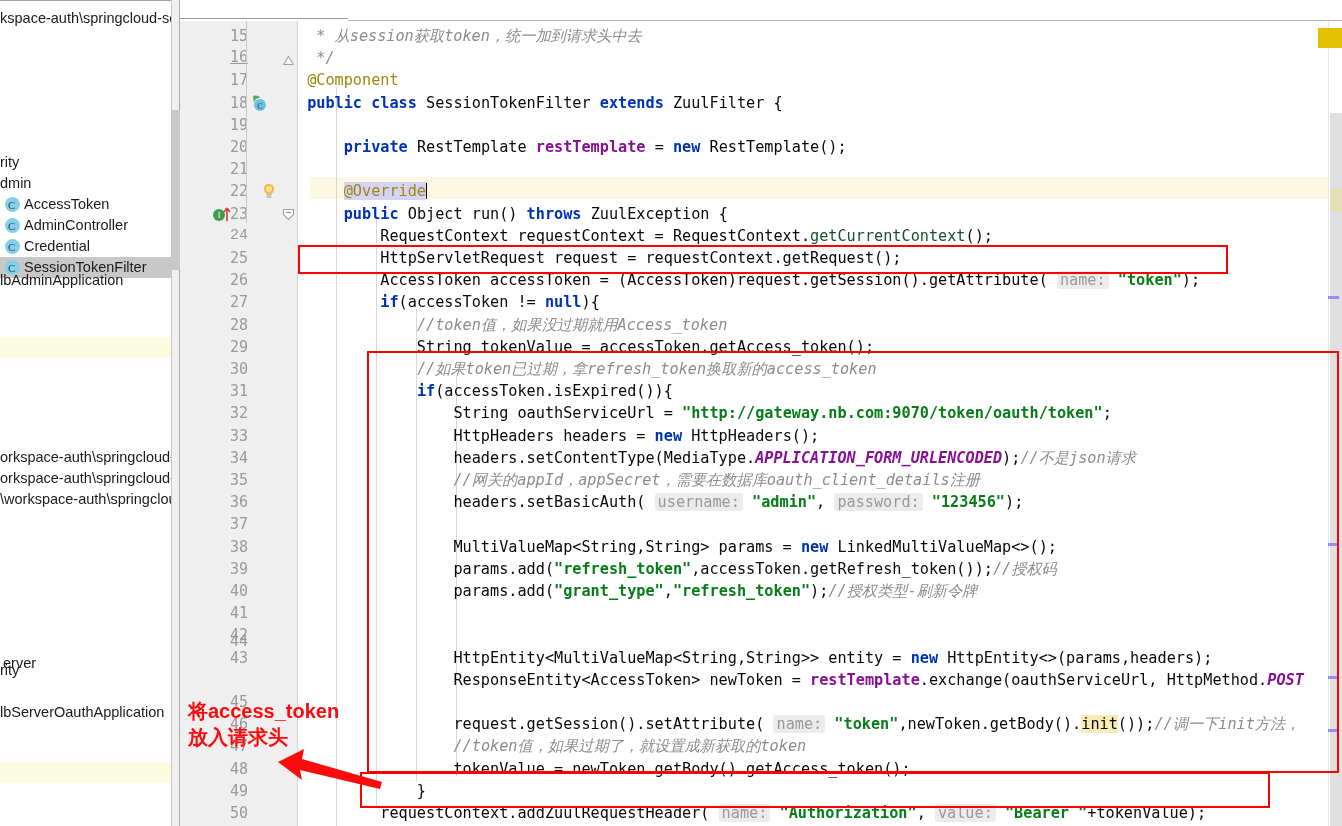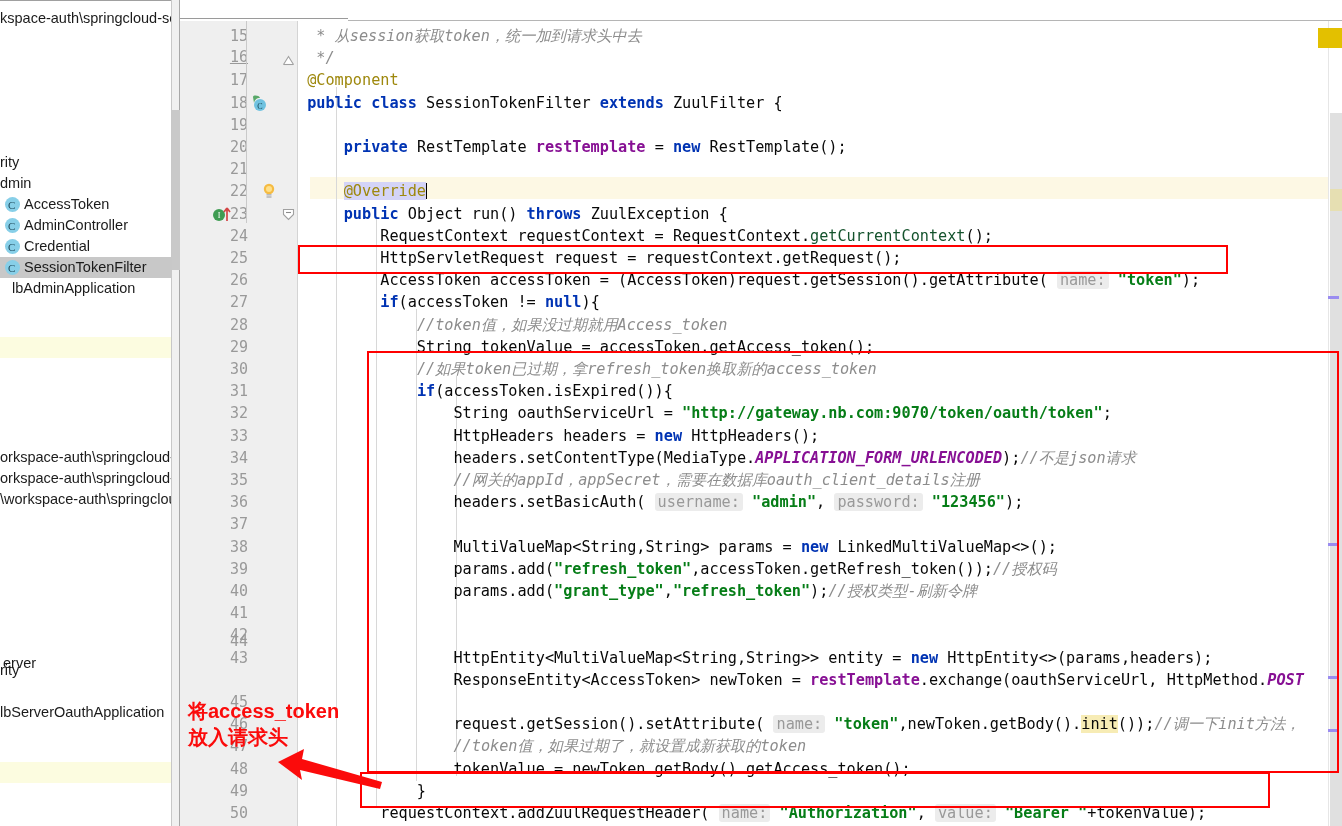--- a/index.html
+++ b/index.html
@@ -252,21 +252,21 @@
   <div id="project-panel">
     <div class="ptop-border"></div>
     <div id="tree-rows">
         <div class="tree-row" style="top: 8px; padding-left: 0px;"><span class="tlabel">kspace-auth\springcloud-securi</span></div>
         <div class="tree-row" style="top: 152px; padding-left: 0px;"><span class="tlabel">rity</span></div>
         <div class="tree-row" style="top: 173px; padding-left: 0px;"><span class="tlabel">dmin</span></div>
         <div class="tree-row" style="top: 194px; padding-left: 5px;"><span class="ticon"></span><span class="tlabel">AccessToken</span></div>
         <div class="tree-row" style="top: 215px; padding-left: 5px;"><span class="ticon"></span><span class="tlabel">AdminController</span></div>
         <div class="tree-row" style="top: 236px; padding-left: 5px;"><span class="ticon"></span><span class="tlabel">Credential</span></div>
         <div class="tree-row selected" style="top: 257px; padding-left: 5px;"><span class="ticon"></span><span class="tlabel">SessionTokenFilter</span></div>
-        <div class="tree-row" style="top: 278px; padding-left: 12px;"><span class="tlabel">lbAdminApplication</span></div>
+        <div class="tree-row" style="top: 270px; padding-left: 0px;"><span class="tlabel">lbAdminApplication</span></div>
         <div class="tree-row yellowrow" style="top: 337px; padding-left: 0px;"><span class="tlabel"></span></div>
         <div class="tree-row" style="top: 447px; padding-left: 0px;"><span class="tlabel">orkspace-auth\springcloud-sec</span></div>
         <div class="tree-row" style="top: 468px; padding-left: 0px;"><span class="tlabel">orkspace-auth\springcloud-sec</span></div>
         <div class="tree-row" style="top: 489px; padding-left: 0px;"><span class="tlabel">\workspace-auth\springcloud-s</span></div>
         <div class="tree-row" style="top: 660px; padding-left: 0px;"><span class="tlabel">rity</span></div>
         <div class="tree-row" style="top: 653px; padding-left: 3px;"><span class="tlabel">erver</span></div>
         <div class="tree-row" style="top: 702px; padding-left: 0px;"><span class="tlabel">lbServerOauthApplication</span></div>
         <div class="tree-row yellowrow" style="top: 762px; padding-left: 0px;"><span class="tlabel"></span></div>
       </div>
   </div>
@@ -284,21 +284,21 @@
     <div id="gutter">
         <div class="lineno" style="top: 4px;">15</div>
         <div class="lineno" style="top: 25px; text-decoration: underline;">16</div>
         <div class="lineno" style="top: 48.4px;">17</div>
         <div class="lineno" style="top: 70.6px;">18</div>
         <div class="lineno" style="top: 92.8px;">19</div>
         <div class="lineno" style="top: 115px;">20</div>
         <div class="lineno" style="top: 137.2px;">21</div>
         <div class="lineno" style="top: 159.4px;">22</div>
         <div class="lineno" style="top: 181.6px;">23</div>
-        <div class="lineno" style="top: 203.8px;">24</div>
+        <div class="lineno" style="top: 203.8px; font-family: Liberation Mono, monospace;">24</div>
         <div class="lineno" style="top: 226px;">25</div>
         <div class="lineno" style="top: 248.2px;">26</div>
         <div class="lineno" style="top: 270.4px;">27</div>
         <div class="lineno" style="top: 292.6px;">28</div>
         <div class="lineno" style="top: 314.8px;">29</div>
         <div class="lineno" style="top: 337px;">30</div>
         <div class="lineno" style="top: 359.2px;">31</div>
         <div class="lineno" style="top: 381.4px;">32</div>
         <div class="lineno" style="top: 403.6px;">33</div>
         <div class="lineno" style="top: 425.8px;">34</div>

